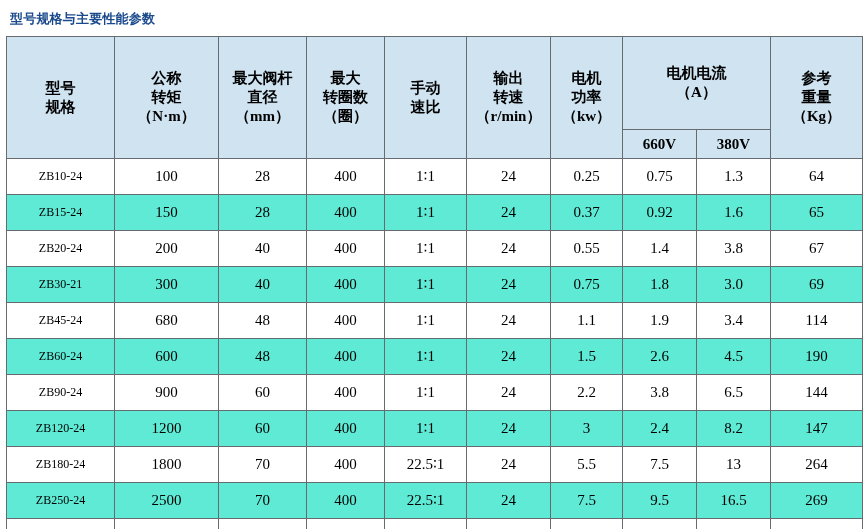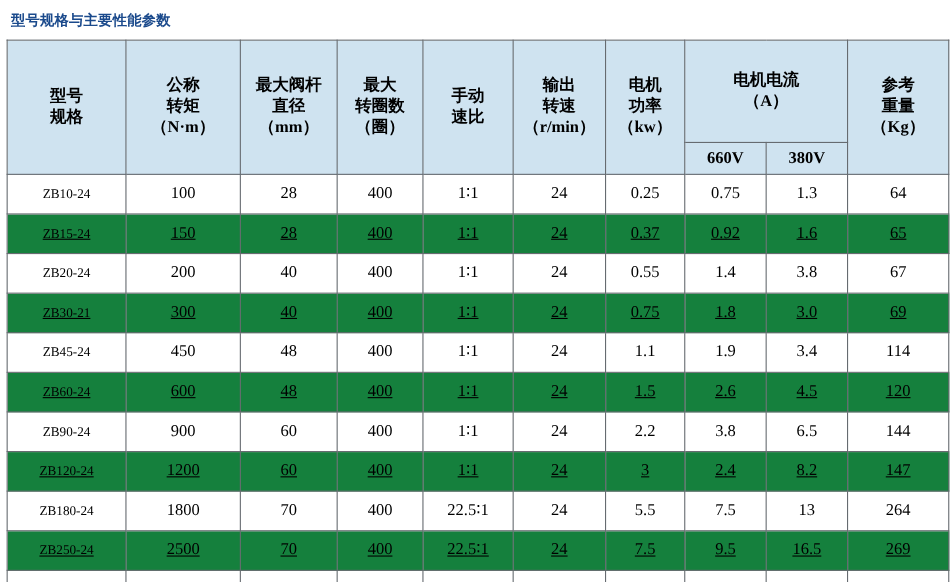--- a/index.html
+++ b/index.html
@@ -61,22 +61,21 @@
   }
   thead th .line {
     display: block;
     white-space: nowrap;
   }
   tbody td {
     height: 35px;
     background: #ffffff;
   }
   tbody tr.alt td {
-    background: #15803d;
-    text-decoration: underline;
+    background: #5eead4;
   }
   tbody td.model {
     font-size: 12px;
   }
   .col-model { width: 108px; }
   .col-torque { width: 104px; }
   .col-stem { width: 88px; }
   .col-turns { width: 78px; }
   .col-ratio { width: 82px; }
   .col-speed { width: 84px; }
@@ -216,41 +215,41 @@
         <td>400</td>
         <td>1∶1</td>
         <td>24</td>
         <td>0.75</td>
         <td>1.8</td>
         <td>3.0</td>
         <td>69</td>
       </tr>
       <tr>
         <td class="model">ZB45-24</td>
-        <td>450</td>
+        <td>680</td>
         <td>48</td>
         <td>400</td>
         <td>1∶1</td>
         <td>24</td>
         <td>1.1</td>
         <td>1.9</td>
         <td>3.4</td>
         <td>114</td>
       </tr>
       <tr class="alt">
         <td class="model">ZB60-24</td>
         <td>600</td>
         <td>48</td>
         <td>400</td>
         <td>1∶1</td>
         <td>24</td>
         <td>1.5</td>
         <td>2.6</td>
         <td>4.5</td>
-        <td>120</td>
+        <td>190</td>
       </tr>
       <tr>
         <td class="model">ZB90-24</td>
         <td>900</td>
         <td>60</td>
         <td>400</td>
         <td>1∶1</td>
         <td>24</td>
         <td>2.2</td>
         <td>3.8</td>

